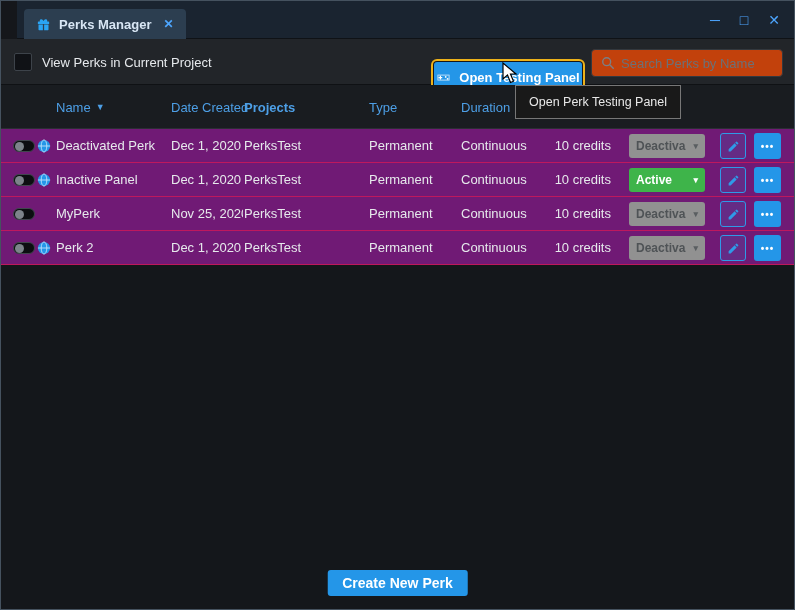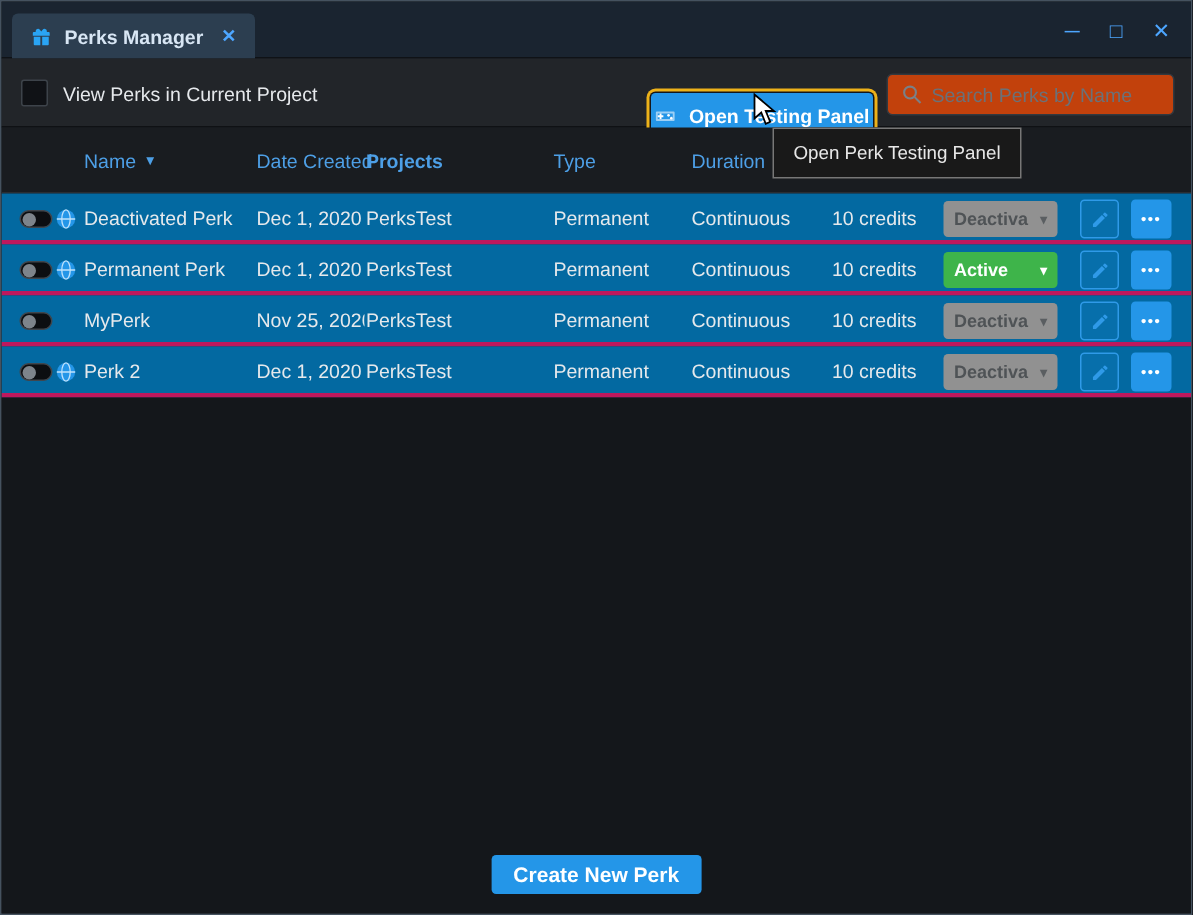--- a/index.html
+++ b/index.html
@@ -5,21 +5,21 @@
   * { margin:0; padding:0; box-sizing:border-box; }
   body { background:#0d0f12; font-family:"Liberation Sans", sans-serif; }
 
   .window {
     position:relative; width:795px; height:610px;
     background:#15171b; border:1px solid #45525f; overflow:hidden;
   }
 
   
   .titlebar {
-    position:absolute; top:0; left:0; right:0; height:38px;
+    position:absolute; top:0; left:16px; right:0; height:38px;
     background:#1a2430; border-bottom:1px solid #0f1216;
   }
   .tab {
     position:absolute; left:7px; top:8px; height:30px;
     background:#2c3e50; border-radius:4px 4px 0 0;
     display:flex; align-items:center; gap:8px; padding:0 12px;
     color:#d8e6f4; font-size:13px; font-weight:bold; cursor:default;
   }
   .tab .tabclose { color:#4da6ff; font-size:12px; font-weight:bold; margin-left:4px; cursor:pointer; }
   .wincontrols {
@@ -76,22 +76,22 @@
   }
   .thead .hcell { position:absolute; top:0; height:44px; display:flex; align-items:center; gap:5px; cursor:pointer; }
   .sort-arrow { font-size:9px; color:#4d9fe6; }
 
   .h-name { left:55px; }  .h-date { left:170px; }  .h-proj { left:243px;font-weight:bold; }
   .h-type { left:368px; } .h-dur  { left:460px; }
 
   
   .rows { position:absolute; top:128px; left:0; right:0; }
   .row {
-    position:relative; height:34px; background:#0369a1;
-    border-bottom:3px solid #be185d; color:#e6e9ec; font-size:13px;
+    position:relative; height:34px; background:#701a75;
+    border-bottom:1px solid #be185d; color:#e6e9ec; font-size:13px;
   }
   .cell { position:absolute; top:0; height:34px; line-height:34px; white-space:nowrap; overflow:hidden; }
   .c-name { left:55px; width:113px; }
   .c-date { left:170px; width:72px; }
   .c-proj { left:243px; width:122px; }
   .c-type { left:368px; width:90px; }
   .c-dur  { left:460px; width:88px; }
   .c-cost { left:548px; width:62px; text-align:right; }
 
   .toggle {
@@ -234,21 +234,21 @@
         </span>
     </div>
 
     <div class="row">
       <span class="toggle"></span>
       <svg class="globe" viewBox="0 0 16 16">
         <circle cx="8" cy="8" r="7" fill="#2496e8"></circle>
         <ellipse cx="8" cy="8" rx="3.2" ry="7" fill="none" stroke="#bfe2fb" stroke-width="1"></ellipse>
         <line x1="1" y1="8" x2="15" y2="8" stroke="#bfe2fb" stroke-width="1"></line>
       </svg>
-      <span class="cell c-name">Permanent Perk</span>
+      <span class="cell c-name">Inactive Panel</span>
       <span class="cell c-date">Dec 1, 2020</span>
       <span class="cell c-proj">PerksTest</span>
       <span class="cell c-type">Permanent</span>
       <span class="cell c-dur">Continuous</span>
       <span class="cell c-cost">10 credits</span>
       <span class="status-sel status-green">
         <span class="st-label">Active</span>
         <span class="chev">▾</span>
       </span>
       <span class="btn-edit">

